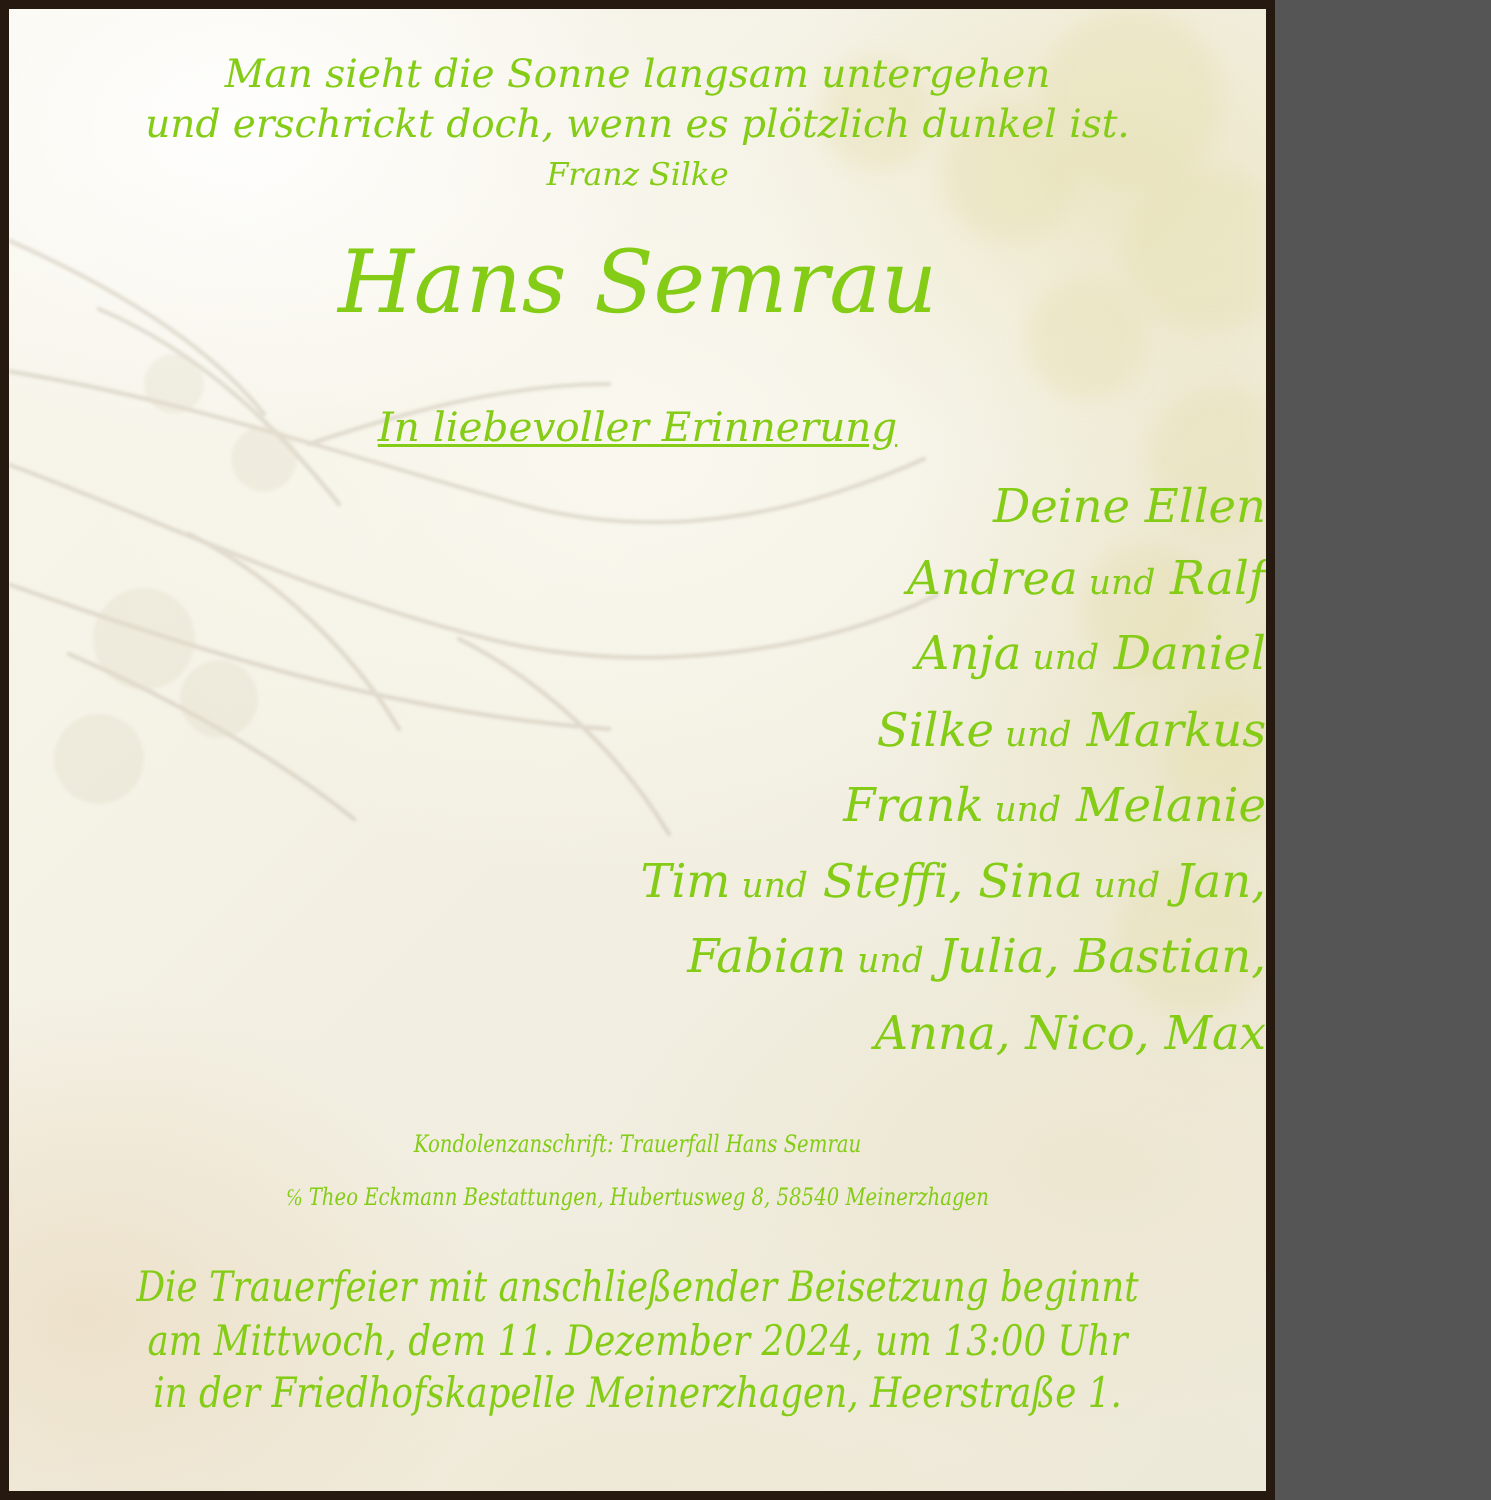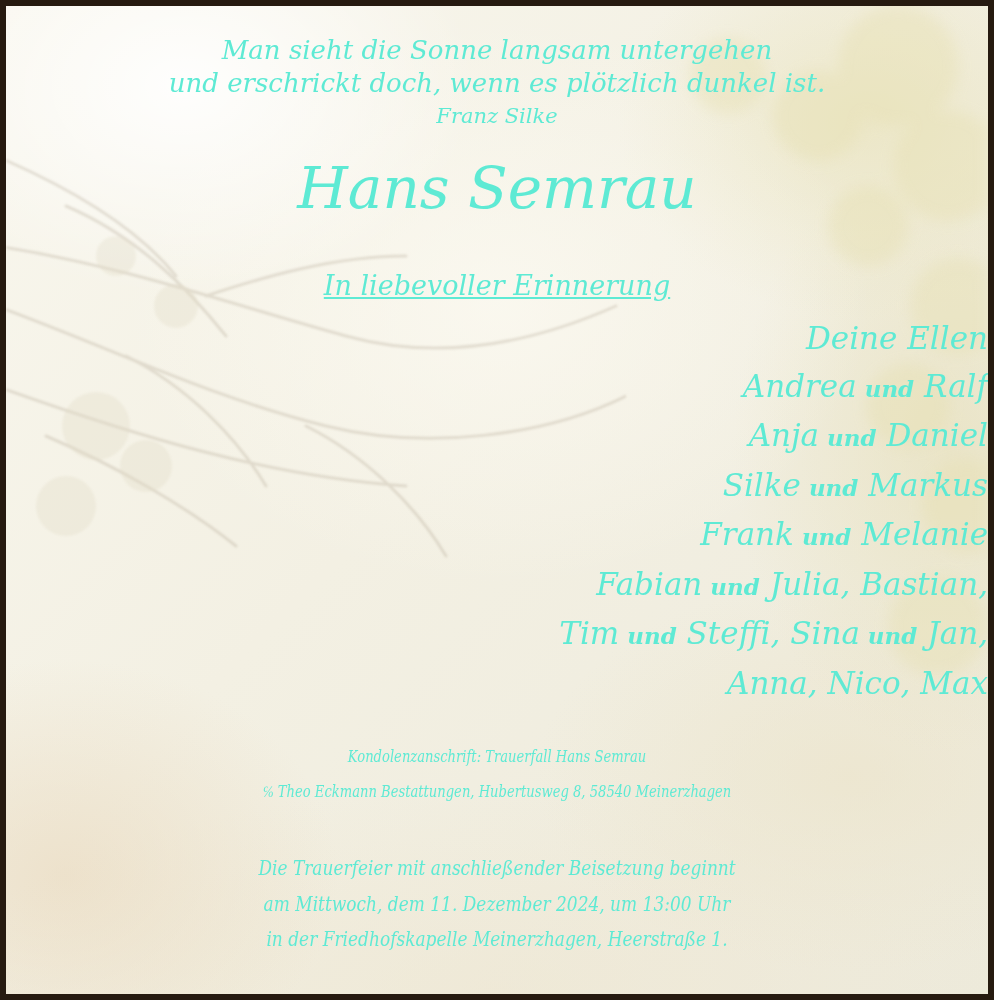--- a/index.html
+++ b/index.html
@@ -1,25 +1,25 @@
 <!DOCTYPE html>
 <html><head>
 <meta charset="utf-8">
 <style>
   html,body{margin:0;padding:0;background:#555;}
   .card{
     position:relative;
-    width:994px;height:1000px;
+    width:850px;height:1000px;
     box-sizing:border-box;
     border:6px solid #261a10;
     box-shadow: inset 0 0 0 2px rgba(125,105,85,.45);
     overflow:hidden;
     font-family:"DejaVu Serif","Liberation Serif",serif;
     font-style:italic;
-    color:#5eead4;
+    color:#84cc16;
   }
   
   .bg{
     position:absolute;inset:0;
     background:
       radial-gradient(ellipse 420px 300px at 18% 8%, rgba(255,255,255,.9), rgba(255,255,255,0) 70%),
       radial-gradient(ellipse 500px 380px at 50% 30%, rgba(252,250,242,.75), rgba(252,250,242,0) 75%),
       radial-gradient(ellipse 360px 280px at 88% 12%, rgba(233,227,188,.7), rgba(233,227,188,0) 70%),
       radial-gradient(ellipse 300px 420px at 96% 45%, rgba(230,223,185,.65), rgba(230,223,185,0) 72%),
       radial-gradient(ellipse 420px 260px at 86% 78%, rgba(235,226,198,.55), rgba(235,226,198,0) 75%),
@@ -32,24 +32,24 @@
   .content{position:absolute;inset:0;text-align:center;z-index:2;}
   .quote{margin-top:28px;font-size:26px;line-height:33px;}
   .author{font-size:21px;margin-top:4px;}
   .title{font-size:58px;line-height:72px;margin-top:24px;font-weight:normal;}
   .dates{font-size:27px;margin-top:8px;}
   .dates .sym{font-style:normal;}
   .dates .gap{display:inline-block;width:34px;}
   .memory{font-size:27px;margin-top:46px;text-decoration:underline;}
   .mourners{list-style:none;margin:14px 0 0 0;padding:0;text-align:right;}
   .mourners li{font-size:31px;line-height:47.5px;}
-  .mourners .und{font-size:23px;font-weight:bold;}
+  .mourners .und{font-size:23px;}
   .kondolenz{margin-top:32px;font-size:16px;line-height:35px;}
   .kondolenz .cline{display:block;transform:scaleX(.82);transform-origin:50% 50%;white-space:nowrap;}
-  .ceremony{margin-top:42px;font-size:20px;line-height:35.5px;}
+  .ceremony{margin-top:25px;font-size:28px;line-height:35.5px;}
   .ceremony .cline{display:block;transform:scaleX(.85);transform-origin:50% 50%;white-space:nowrap;}
 </style>
 </head>
 <body>
 
 <div class="card">
   <div class="bg"></div>
 
   <svg class="branches" width="620" height="560" viewBox="0 0 620 560">
     <g fill="none" stroke="#9a8a74" stroke-width="3" stroke-linecap="round" opacity=".45">
@@ -97,22 +97,22 @@
 
 
     <div class="memory">In liebevoller Erinnerung</div>
 
     <ul class="mourners" id="mourners">
         <li><span>Deine</span><span> Ellen</span></li>
         <li><span>Andrea</span><span class="und"> und</span><span> Ralf</span></li>
         <li><span>Anja</span><span class="und"> und</span><span> Daniel</span></li>
         <li><span>Silke</span><span class="und"> und</span><span> Markus</span></li>
         <li><span>Frank</span><span class="und"> und</span><span> Melanie</span></li>
+        <li><span>Tim</span><span class="und"> und</span><span> Steffi,</span><span> Sina</span><span class="und"> und</span><span> Jan,</span></li>
         <li><span>Fabian</span><span class="und"> und</span><span> Julia,</span><span> Bastian,</span></li>
-        <li><span>Tim</span><span class="und"> und</span><span> Steffi,</span><span> Sina</span><span class="und"> und</span><span> Jan,</span></li>
         <li><span>Anna,</span><span> Nico,</span><span> Max</span></li>
       </ul>
 
     <div class="kondolenz">
       <span class="cline">Kondolenzanschrift: Trauerfall Hans Semrau</span>
       <span class="cline">℅ Theo Eckmann Bestattungen, Hubertusweg 8, 58540 Meinerzhagen</span>
     </div>
 
     <div class="ceremony">
       <span class="cline">Die Trauerfeier mit anschließender Beisetzung beginnt</span>

